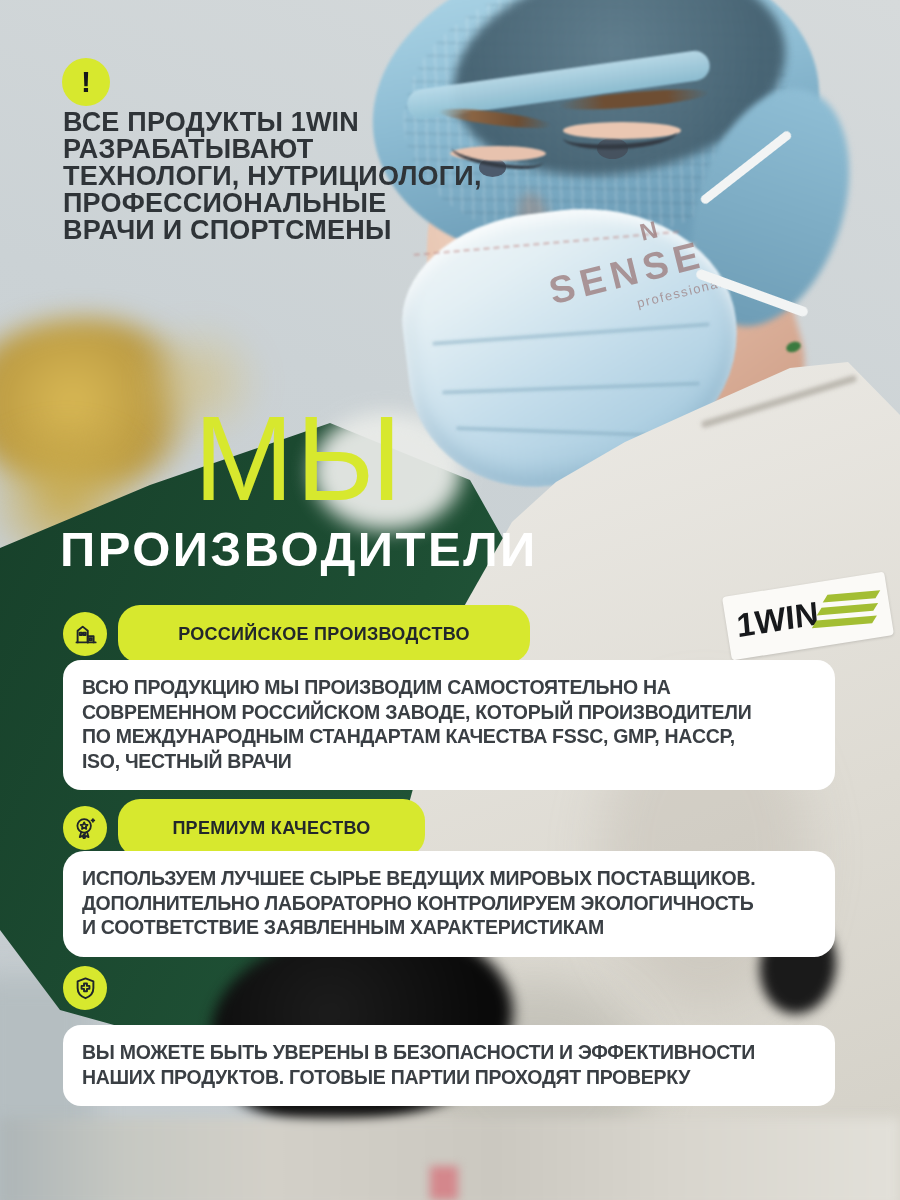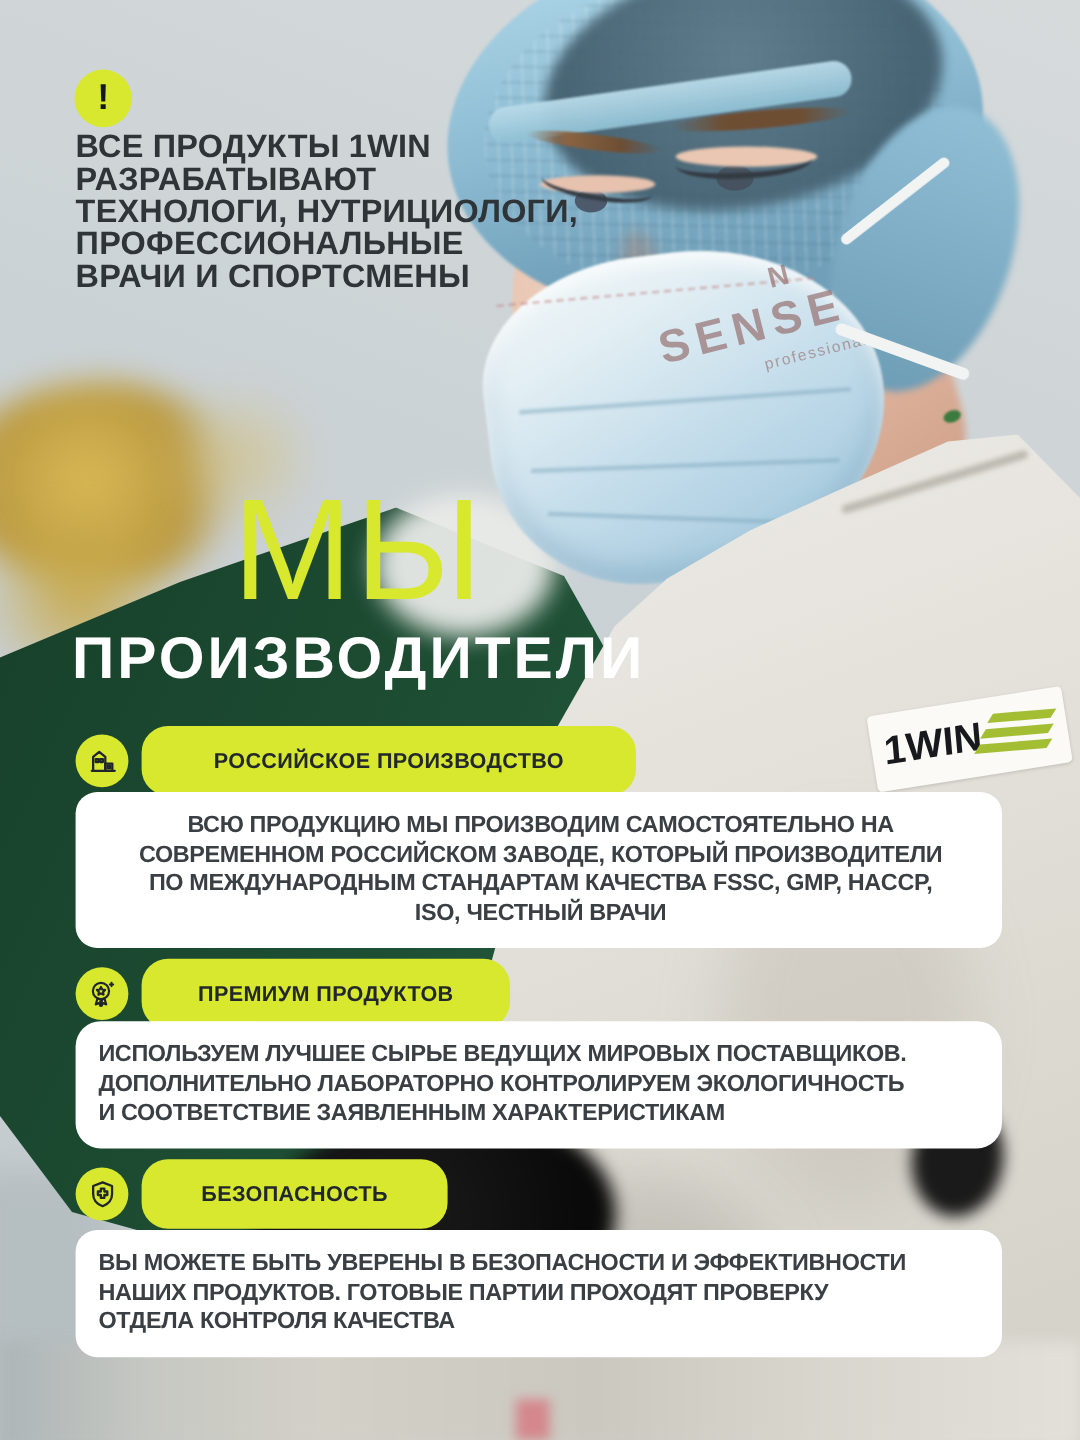--- a/index.html
+++ b/index.html
@@ -113,21 +113,21 @@
   .row1{top:605px;} .row2{top:799px;} .row3{top:966px;}
   .badge{width:44px;height:44px;border-radius:50%;background:var(--lime,#D7E82E);
     display:flex;align-items:center;justify-content:center;flex:0 0 auto;}
   .pill{height:58px;border-radius:22px;background:var(--lime,#D7E82E);
     display:flex;align-items:center;justify-content:center;
     font-size:18px;font-weight:700;letter-spacing:.3px;color:#22272B;}
   .pill1{width:412px;} .pill2{width:307px;} .pill3{width:255px;}
   .card{position:absolute;left:63px;width:772px;background:var(--card-bg,#FFFFFF);border-radius:18px;
     padding:15px 16px 17px 19px;color:var(--card-text,#3A3F44);
     font-size:19.5px;font-weight:700;line-height:24.5px;letter-spacing:-.3px;}
-  .card1{top:660px;text-align:center;} .card2{top:851px;border-radius:21px;} .card3{top:1025px;}
+  .card1{top:660px;} .card2{top:851px;border-radius:21px;} .card3{top:1025px;}
   .card-line{white-space:nowrap;}
 </style>
 </head>
 <body>
 
 <div class="stage">
 
   <div class="abs photo-bg"></div>
   <div class="abs jar1"></div>
   <div class="abs jar2"></div>
@@ -221,37 +221,35 @@
     <div class="row row2">
       <div class="badge">
         <svg width="27" height="27" viewBox="0 0 24 24" fill="none" stroke="#1F252A" stroke-width="1.6" stroke-linejoin="round" stroke-linecap="round">
           <circle cx="10.8" cy="9.6" r="6"></circle>
           <path d="M10.8 6.6 l.95 1.9 2.1.3 -1.5 1.5 .35 2.1 -1.9-1 -1.9 1 .35-2.1 -1.5-1.5 2.1-.3 z"></path>
           <path d="M8.3 14.9 L6.9 19.6 l2.4-1 1 2 1.4-4.3"></path>
           <path d="M13.3 14.9 L14.7 19.6 l-2.4-1 -1 2 -1.1-3.4"></path>
           <path d="M18.6 3.6 v2.4 M17.4 4.8 h2.4"></path>
         </svg>
       </div>
-      <div class="pill pill2">ПРЕМИУМ ПРОДУКТОВ</div>
+      <div class="pill pill2">ПРЕМИУМ КАЧЕСТВО</div>
     </div>
     <div class="card card2">
       <div class="card-line">ИСПОЛЬЗУЕМ ЛУЧШЕЕ СЫРЬЕ ВЕДУЩИХ МИРОВЫХ ПОСТАВЩИКОВ.</div>
       <div class="card-line">ДОПОЛНИТЕЛЬНО ЛАБОРАТОРНО КОНТРОЛИРУЕМ ЭКОЛОГИЧНОСТЬ</div>
       <div class="card-line">И СООТВЕТСТВИЕ ЗАЯВЛЕННЫМ ХАРАКТЕРИСТИКАМ</div>
     </div>
 
     <div class="row row3">
       <div class="badge">
         <svg width="27" height="27" viewBox="0 0 24 24" fill="none" stroke="#1F252A" stroke-width="1.7" stroke-linejoin="round" stroke-linecap="round">
           <path d="M12 3 L19 5.6 V11.5 c0 4.6-3.1 7.6-7 9.1 -3.9-1.5-7-4.5-7-9.1 V5.6 Z"></path>
           <path d="M10.7 7.5 h2.6 v2.2 h2.2 v2.6 h-2.2 v2.2 h-2.6 v-2.2 H8.5 v-2.6 h2.2 z"></path>
         </svg>
       </div>
-      <div class="pill pill3">БЕЗОПАСНОСТЬ</div>
     </div>
     <div class="card card3">
       <div class="card-line">ВЫ МОЖЕТЕ БЫТЬ УВЕРЕНЫ В БЕЗОПАСНОСТИ И ЭФФЕКТИВНОСТИ</div>
       <div class="card-line">НАШИХ ПРОДУКТОВ. ГОТОВЫЕ ПАРТИИ ПРОХОДЯТ ПРОВЕРКУ</div>
-      <div class="card-line">ОТДЕЛА КОНТРОЛЯ КАЧЕСТВА</div>
     </div>
 
   </div>
 </div>
 
 </body></html>

